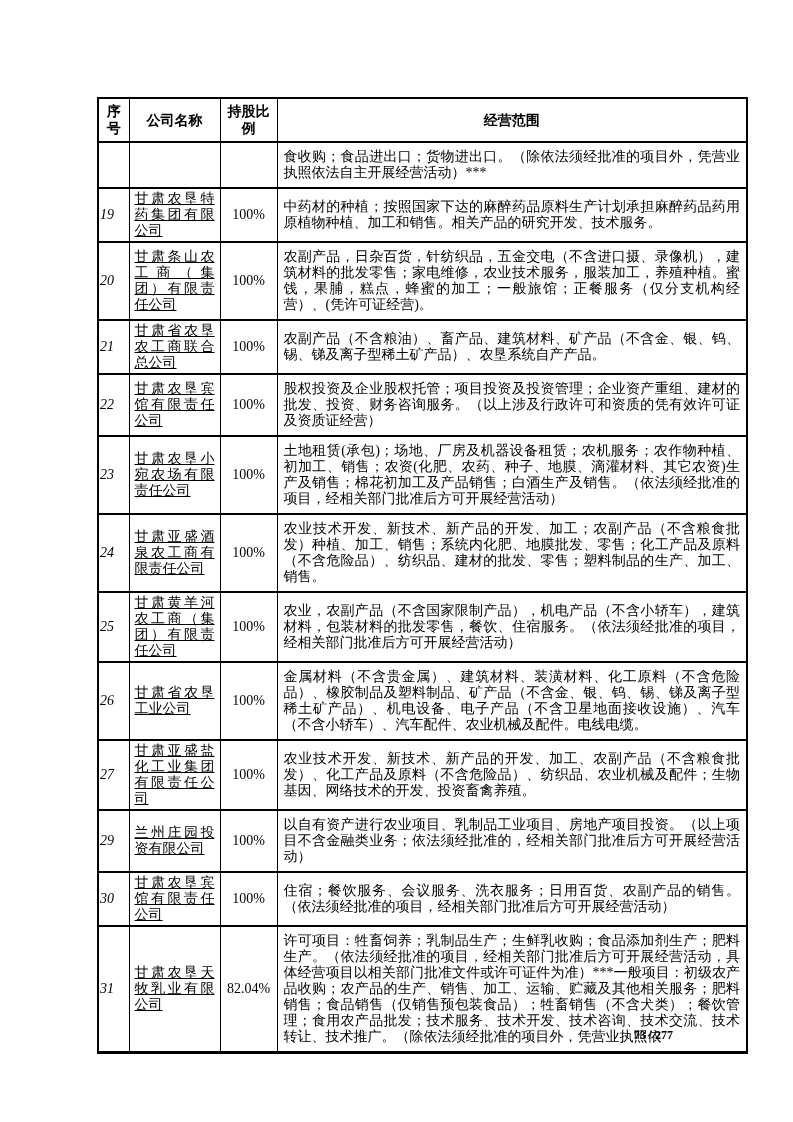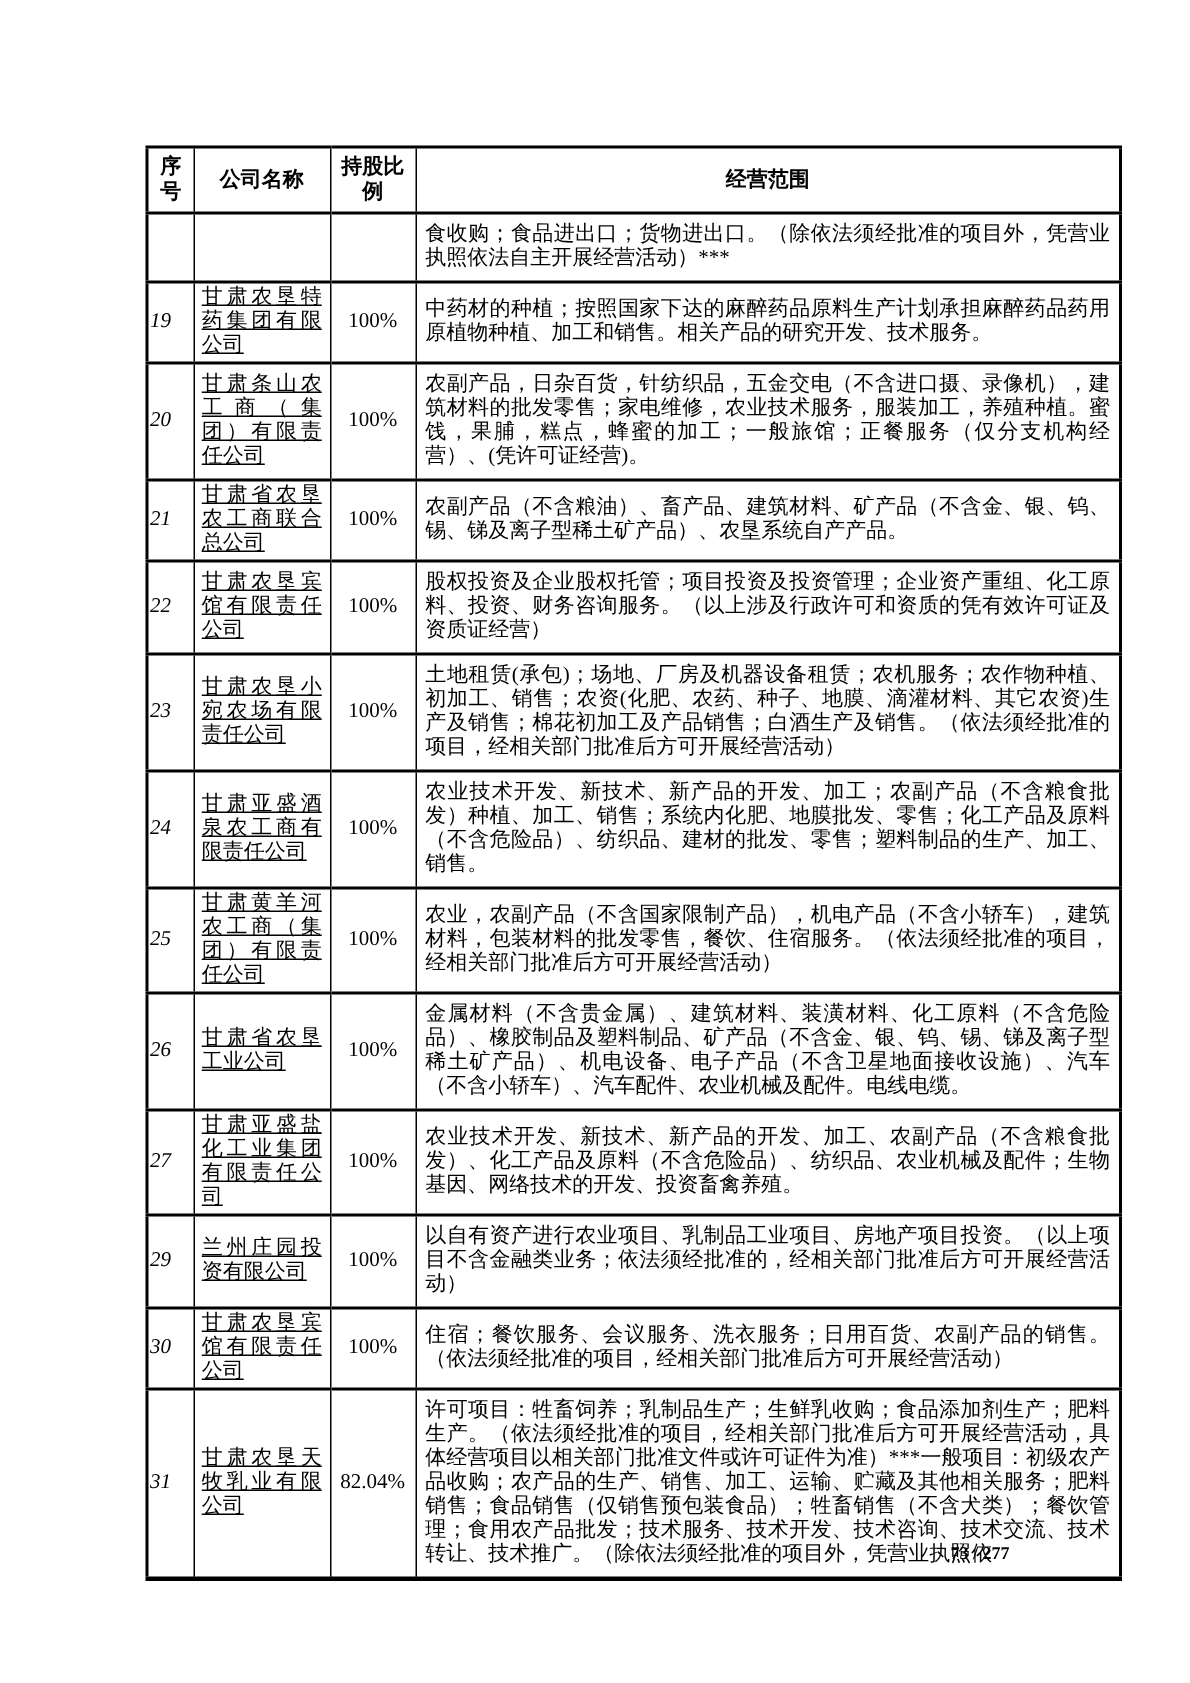--- a/index.html
+++ b/index.html
@@ -124,21 +124,21 @@
     <td class="c-no">21</td>
     <td class="c-name">甘肃省农垦农工商联合总公司</td>
     <td class="c-ratio">100%</td>
     <td class="c-scope">农副产品（不含粮油）、畜产品、建筑材料、矿产品（不含金、银、钨、锡、锑及离子型稀土矿产品）、农垦系统自产产品。</td>
   </tr>
 
   <tr>
     <td class="c-no">22</td>
     <td class="c-name">甘肃农垦宾馆有限责任公司</td>
     <td class="c-ratio">100%</td>
-    <td class="c-scope">股权投资及企业股权托管；项目投资及投资管理；企业资产重组、化工原料、投资、财务咨询服务。（以上涉及行政许可和资质的凭有效许可证及资质证经营）</td>
+    <td class="c-scope">股权投资及企业股权托管；项目投资及投资管理；企业资产重组、建材的批发、投资、财务咨询服务。（以上涉及行政许可和资质的凭有效许可证及资质证经营）</td>
   </tr>
 
   <tr>
     <td class="c-no">23</td>
     <td class="c-name">甘肃农垦小宛农场有限责任公司</td>
     <td class="c-ratio">100%</td>
     <td class="c-scope">土地租赁(承包)；场地、厂房及机器设备租赁；农机服务；农作物种植、初加工、销售；农资(化肥、农药、种子、地膜、滴灌材料、其它农资)生产及销售；棉花初加工及产品销售；白酒生产及销售。（依法须经批准的项目，经相关部门批准后方可开展经营活动）</td>
   </tr>
 
   <tr>

